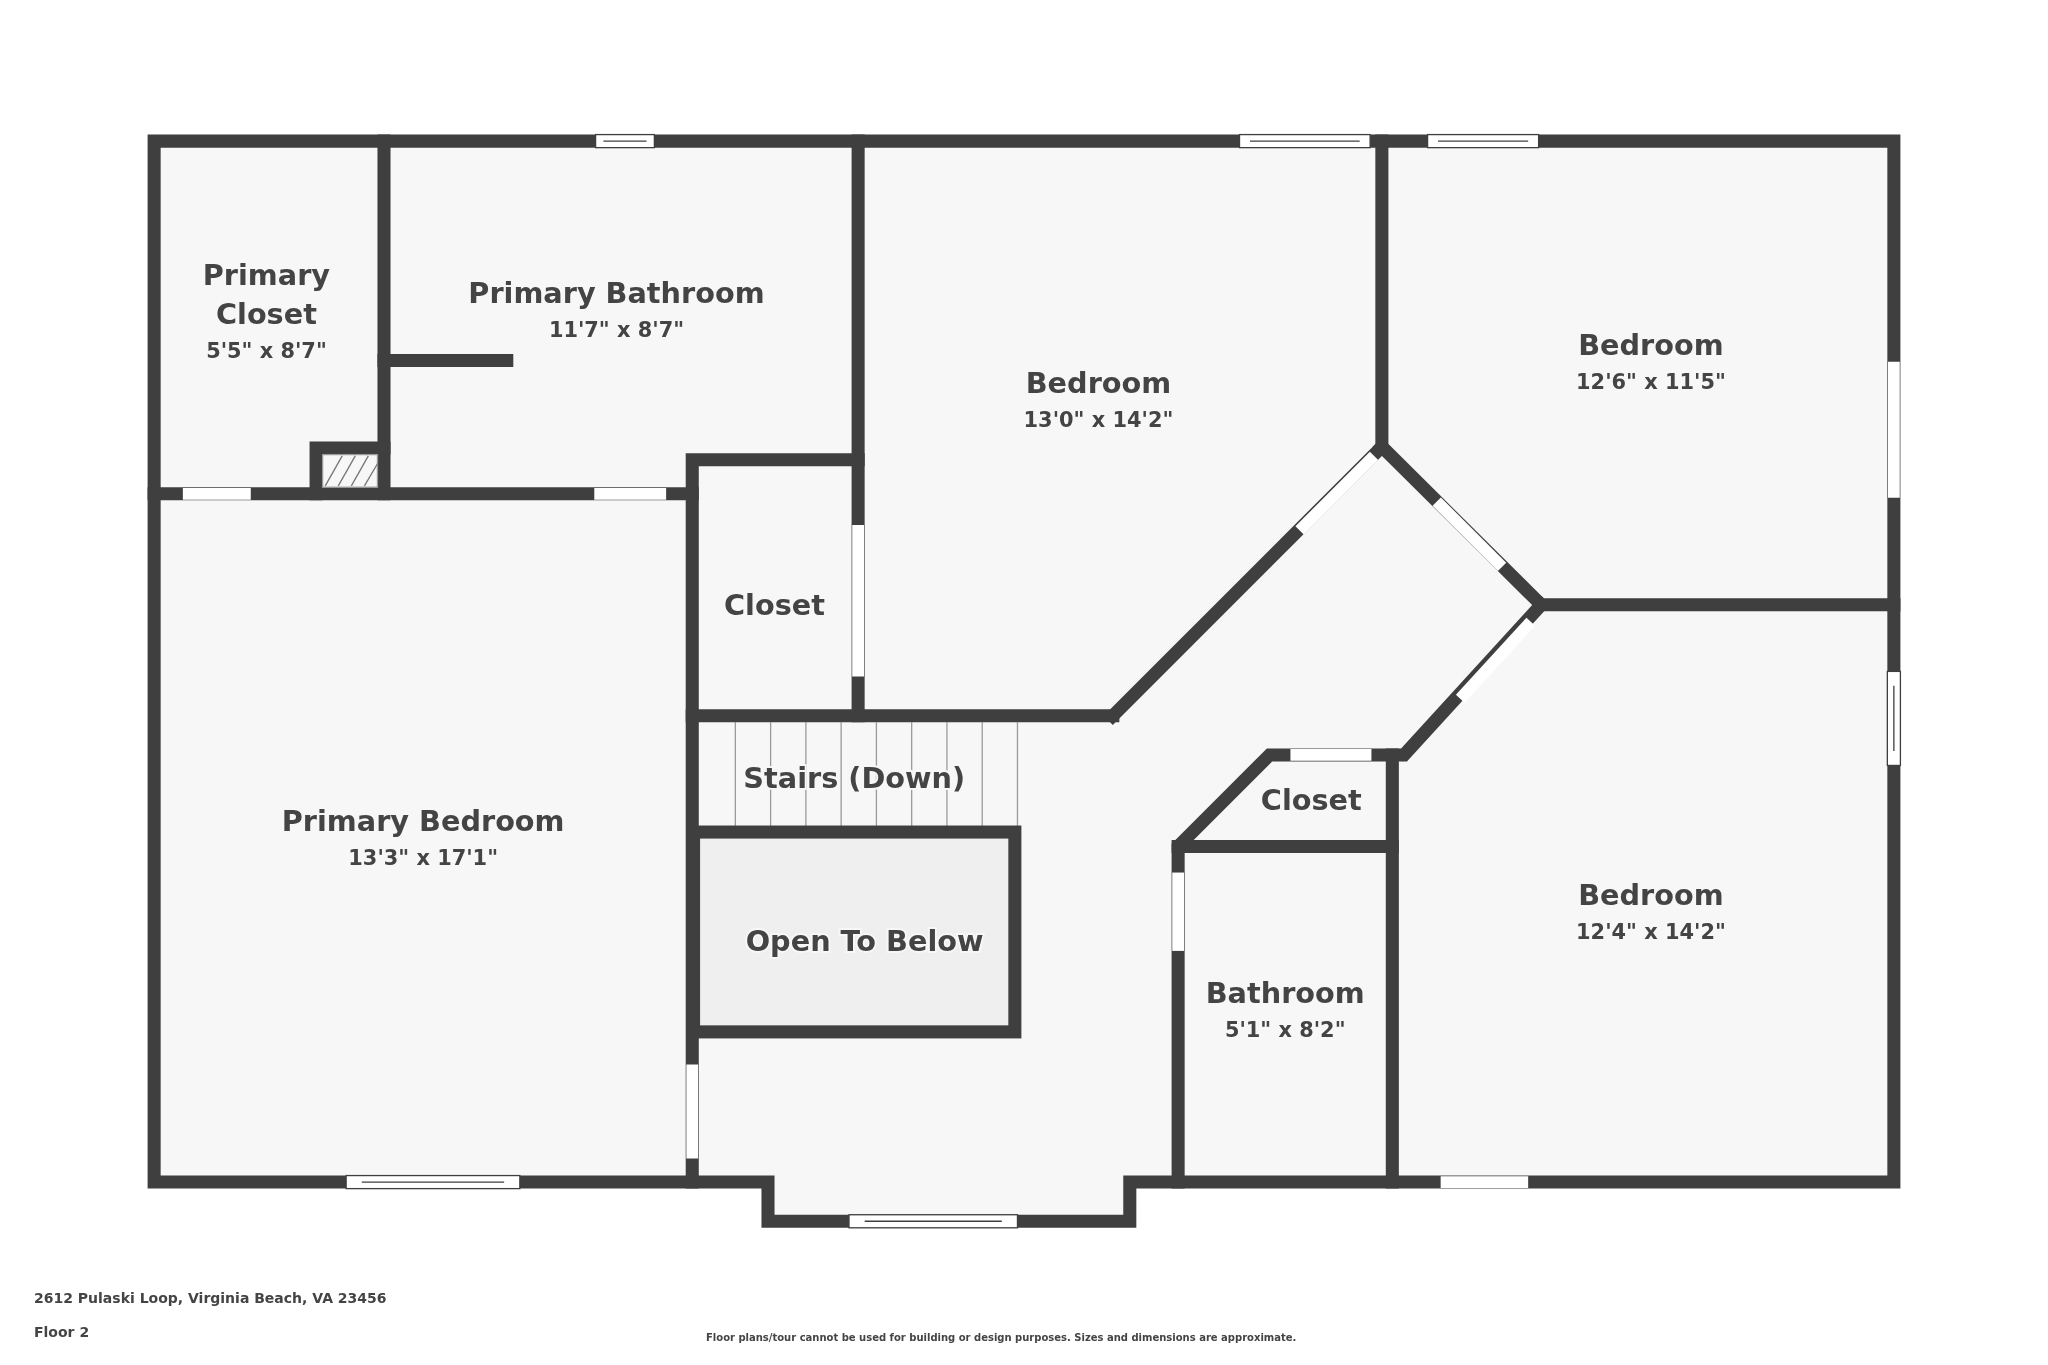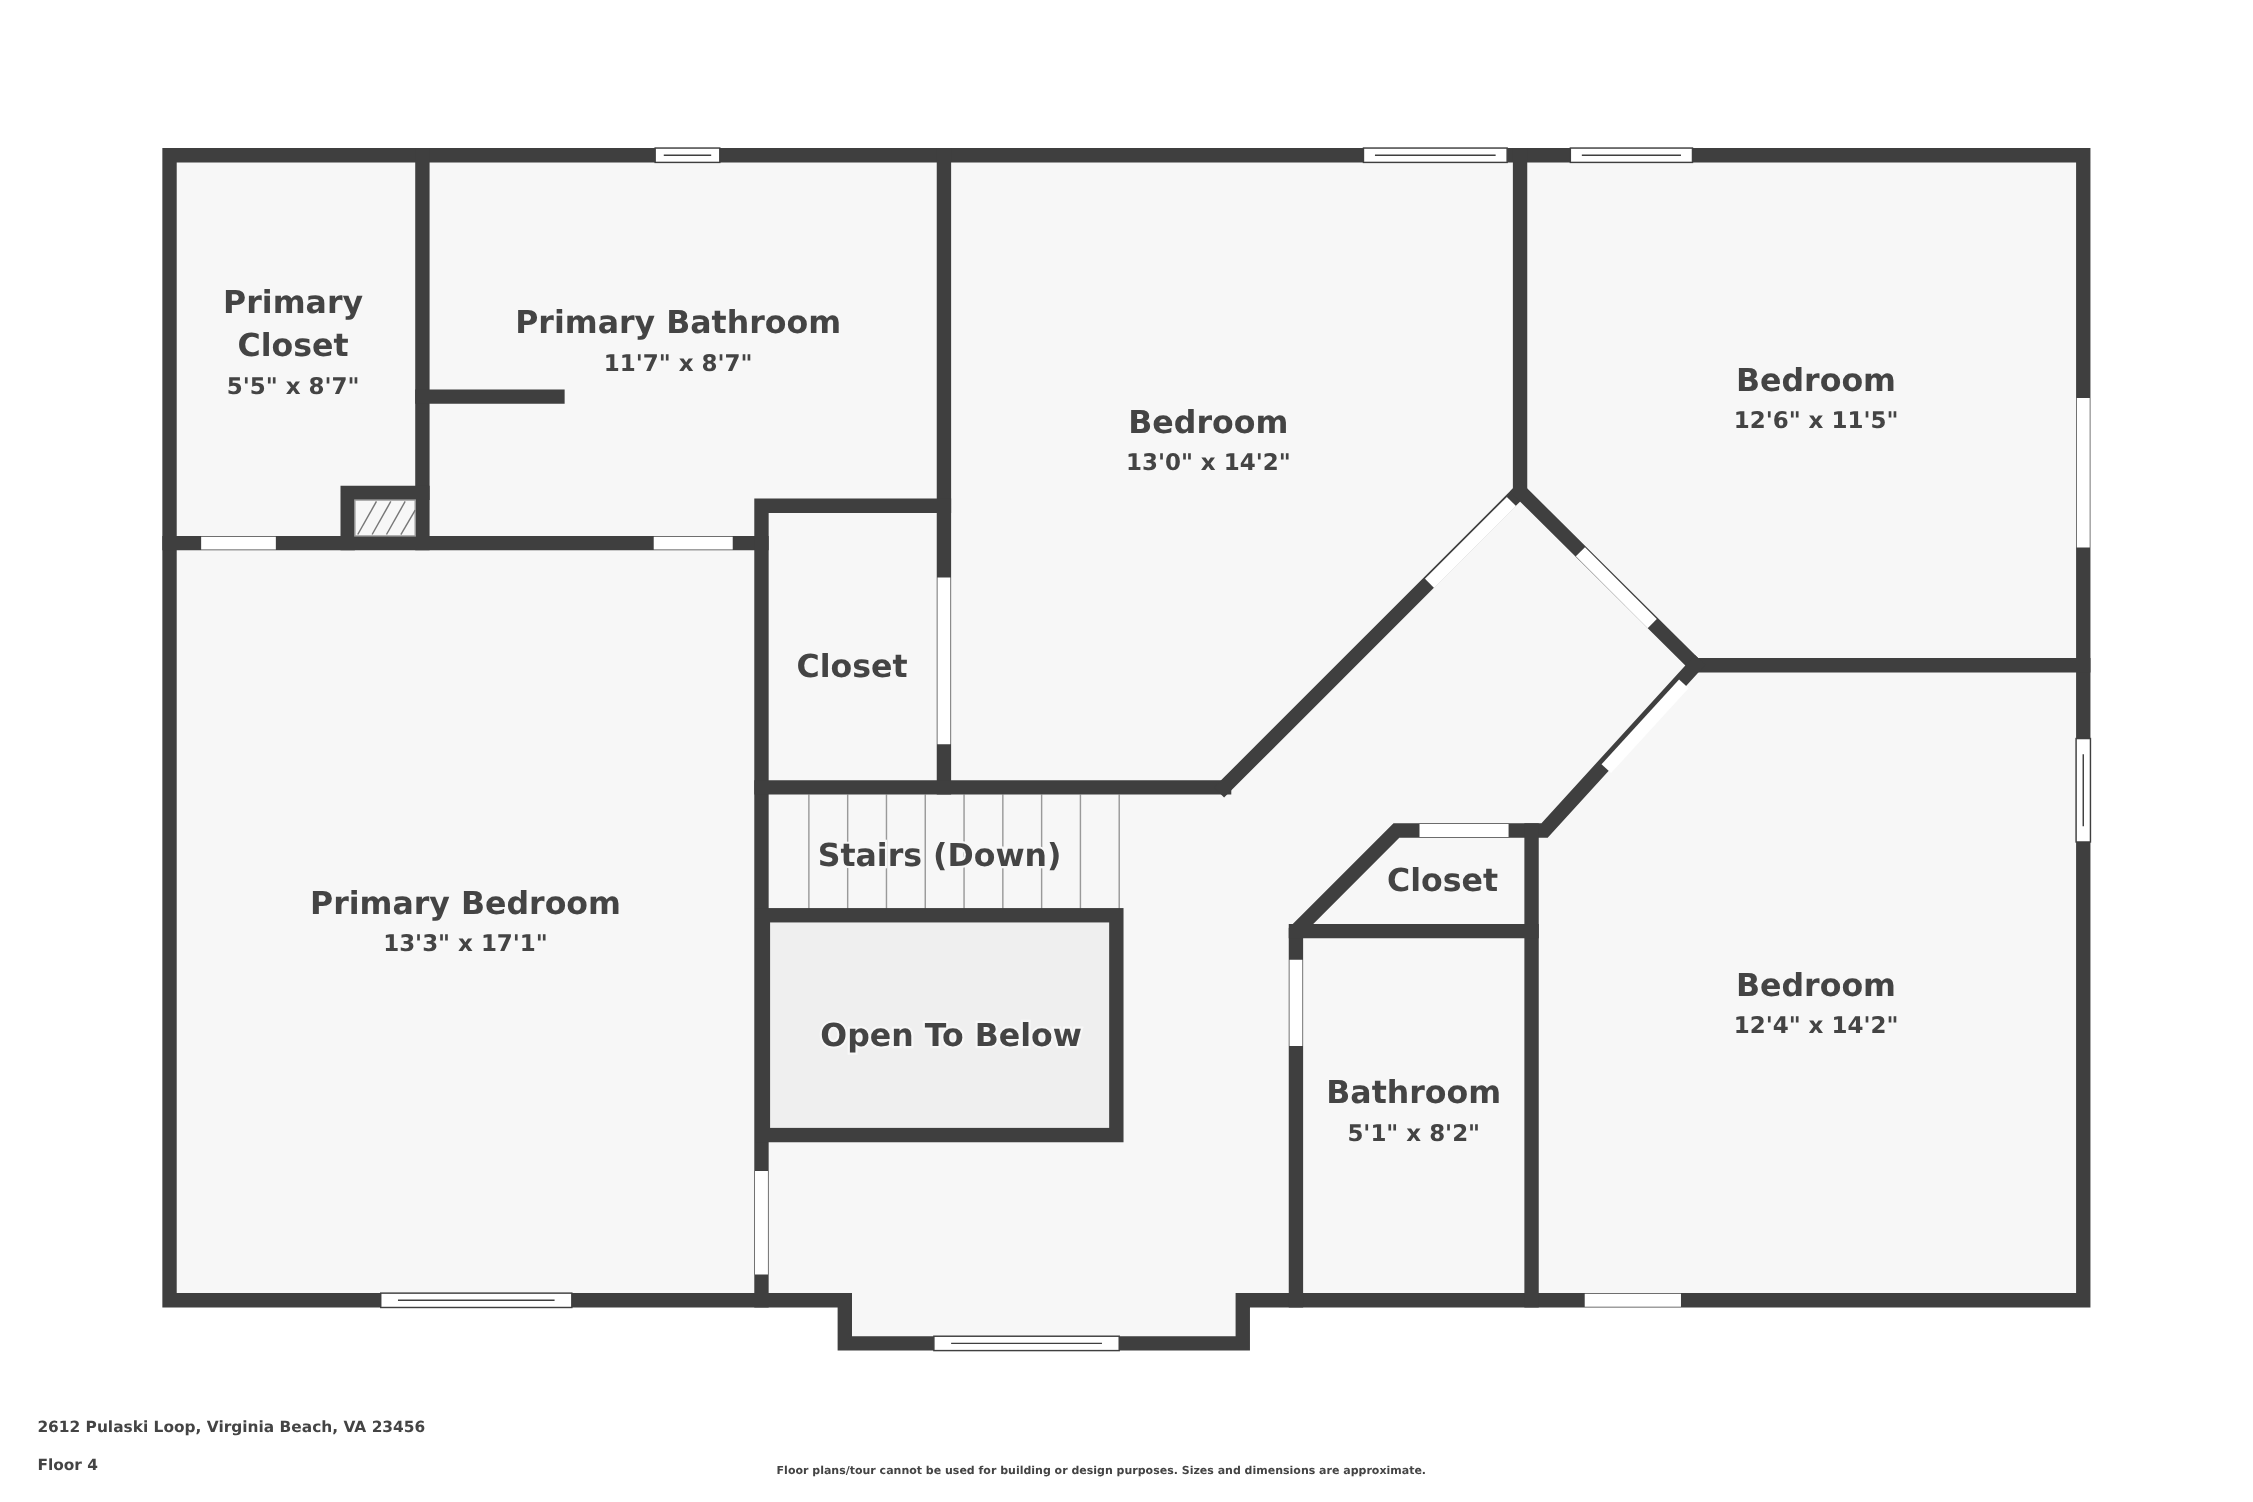--- a/index.html
+++ b/index.html
@@ -138,14 +138,14 @@
 
     <text class="room-label" x="984" y="768">Bathroom</text>
     <text class="room-dim" x="984" y="794">5'1" x 8'2"</text>
 
     <text class="room-label" x="1264" y="693">Bedroom</text>
     <text class="room-dim" x="1264" y="719">12'4" x 14'2"</text>
   </g>
 </svg>
 
 <div id="address" class="footer">2612 Pulaski Loop, Virginia Beach, VA 23456</div>
-<div id="floor" class="footer">Floor 4</div>
+<div id="floor" class="footer">Floor 2</div>
 <div id="disclaimer" class="footer">Floor plans/tour cannot be used for building or design purposes. Sizes and dimensions are approximate.</div>
 
 </body></html>

